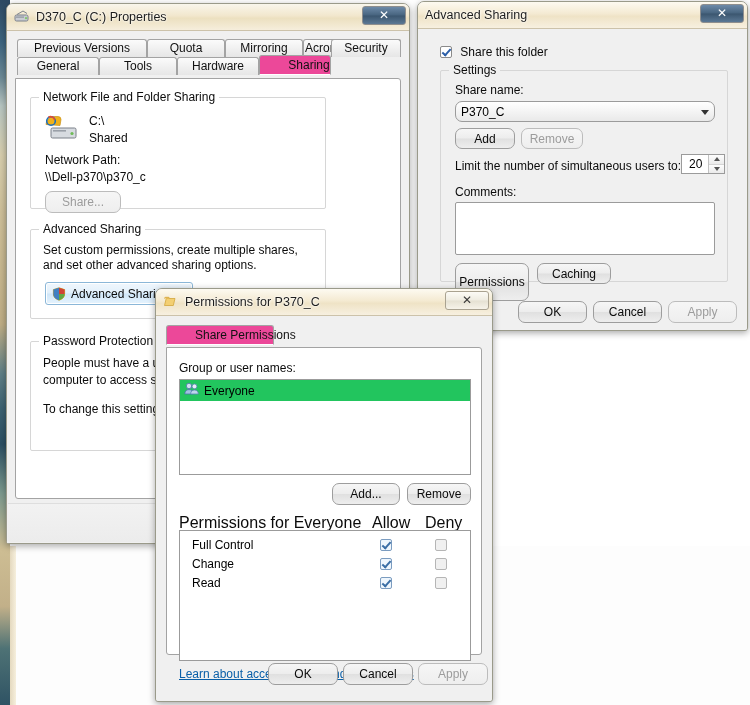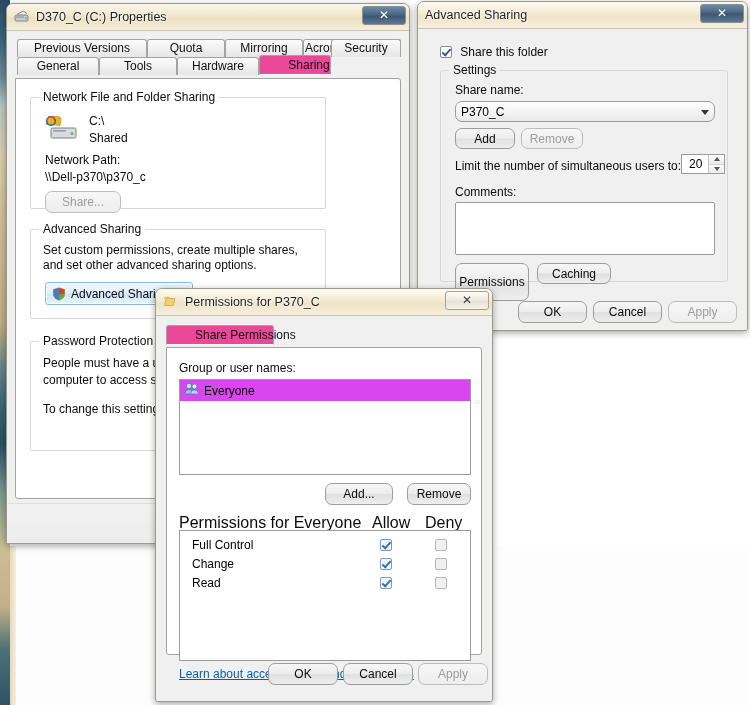--- a/index.html
+++ b/index.html
@@ -184,21 +184,21 @@
   .checkbox.ro.checked::after{border-color:#3a6ea5;}
 
   .listbox{
     position:absolute;box-sizing:border-box;background:#fff;
     border:1px solid #9b9b9b;
   }
   .list-row{
     display:flex;align-items:center;gap:5px;
     padding:2px 4px;font-size:12px;
   }
-  .list-row.sel{background:#d946ef;}
+  .list-row.sel{background:#22c55e;}
   .link{
     position:absolute;font-size:12px;color:#0a5fa8;
     text-decoration:underline;cursor:pointer;white-space:nowrap;
   }
   .permrow{
     position:absolute;left:0;right:0;height:18px;font-size:12px;
   }
   .permrow .nm{position:absolute;left:12px;top:1px;}
   .hdr{position:absolute;font-size:16px;color:#0b0b0b;}
   .sep-strip{
@@ -381,21 +381,21 @@
               <circle cx="5" cy="4" r="2.7" fill="#cfe0ef" stroke="#4a76a8" stroke-width=".8"></circle>
               <path d="M.8 12 c0 -3 2 -4.4 4.2 -4.4 s4.2 1.4 4.2 4.4 z" fill="#9fc2e0" stroke="#4a76a8" stroke-width=".8"></path>
               <circle cx="10.5" cy="4.4" r="2.4" fill="#e6eef6" stroke="#5b85b4" stroke-width=".8"></circle>
               <path d="M6.6 12 c0 -2.8 1.9 -4 3.9 -4 s3.8 1.2 3.8 4 z" fill="#bcd6ec" stroke="#5b85b4" stroke-width=".8"></path>
             </svg>
           </span>
           <span>Everyone</span>
         </div>
       </div>
 
-      <div class="btn" style="left:158px;top:135px;width:68px;height:22px;">Add...</div>
+      <div class="btn" style="left:165px;top:135px;width:68px;height:22px;">Add...</div>
       <div class="btn" style="left:240px;top:135px;width:64px;height:22px;">Remove</div>
 
       <span class="hdr" style="left:12px;top:166px;">Permissions for Everyone</span>
       <span class="hdr" style="left:205px;top:166px;">Allow</span>
       <span class="hdr" style="left:258px;top:166px;">Deny</span>
 
       <div class="listbox" style="left:12px;top:182px;width:292px;height:131px;">
 
         <div class="permrow" style="top:6px;">
           <span class="nm">Full Control</span>

